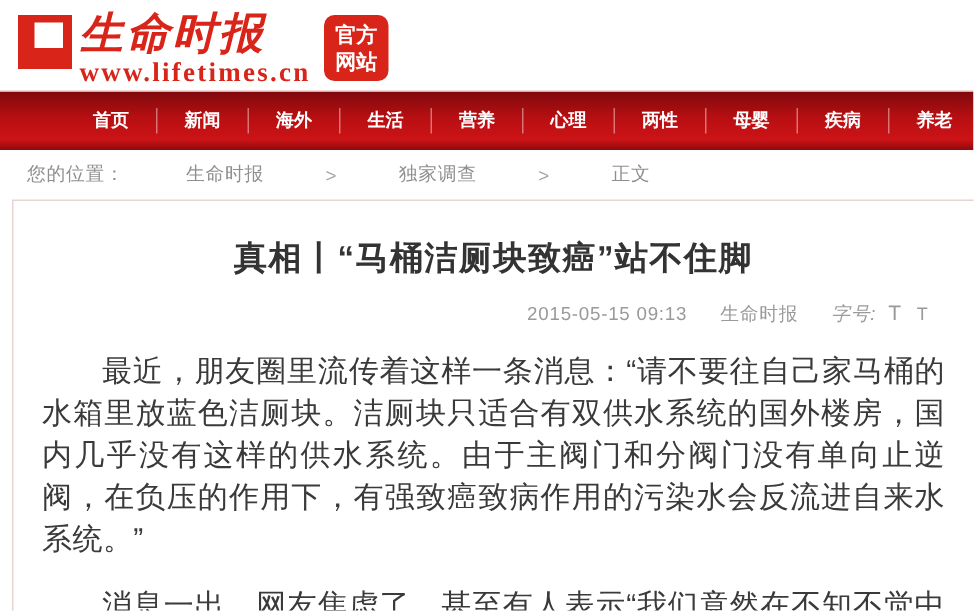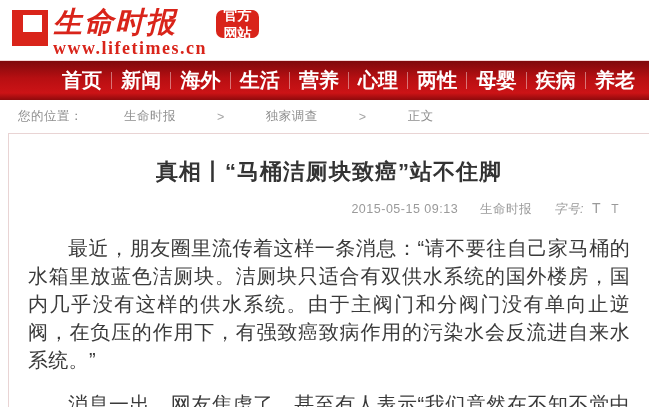--- a/index.html
+++ b/index.html
@@ -28,33 +28,33 @@
   .logo-text-block{margin-left:5px;display:flex;flex-direction:column;}
   .site-name{
     color:var(--brand-red);font-family:"DejaVu Serif","Liberation Serif",serif;
     font-size:29px;font-weight:bold;font-style:italic;line-height:1.05;letter-spacing:2px;white-space:nowrap;
   }
   .site-url{
     color:var(--brand-red);font-family:"Liberation Serif","DejaVu Serif",serif;
     font-size:18px;font-weight:bold;letter-spacing:1.5px;margin-top:1px;white-space:nowrap;
   }
   .official-badge{
-    margin-left:9px;margin-top:3px;width:43px;height:28px;background:var(--brand-red);
+    margin-left:9px;margin-top:3px;width:43px;height:44px;background:var(--brand-red);
     border-radius:7px;color:#fff;font-size:14px;font-weight:bold;line-height:1.3;
     display:flex;flex-direction:column;align-items:center;justify-content:center;flex:0 0 auto;
   }
 
   
   .nav{
     height:40px;border-top:1px solid #f2d6d6;
     background:linear-gradient(180deg,var(--nav-top) 0%,var(--nav-mid) 45%,var(--nav-bright) 82%,var(--nav-bottom) 100%);
     display:flex;align-items:center;justify-content:space-between;
     padding:0 14px 0 62px;
   }
-  .nav-item{color:#fff;font-size:20px;font-weight:bold;white-space:nowrap;cursor:pointer;}
+  .nav-item{color:#fff;font-size:12px;font-weight:bold;white-space:nowrap;cursor:pointer;}
   .nav-sep{width:1px;height:17px;background:rgba(255,255,255,.42);flex:0 0 auto;}
 
   
   .breadcrumb{
     height:33px;display:flex;align-items:center;padding-left:18px;
     color:var(--breadcrumb);font-size:12.5px;letter-spacing:.5px;gap:32px;
   }
   .breadcrumb .crumb{margin-right:9px;white-space:nowrap;}
   .breadcrumb .crumb-sep{margin-right:9px;color:#a5a5a5;}
   .breadcrumb a.crumb{color:var(--breadcrumb);text-decoration:none;cursor:pointer;}

